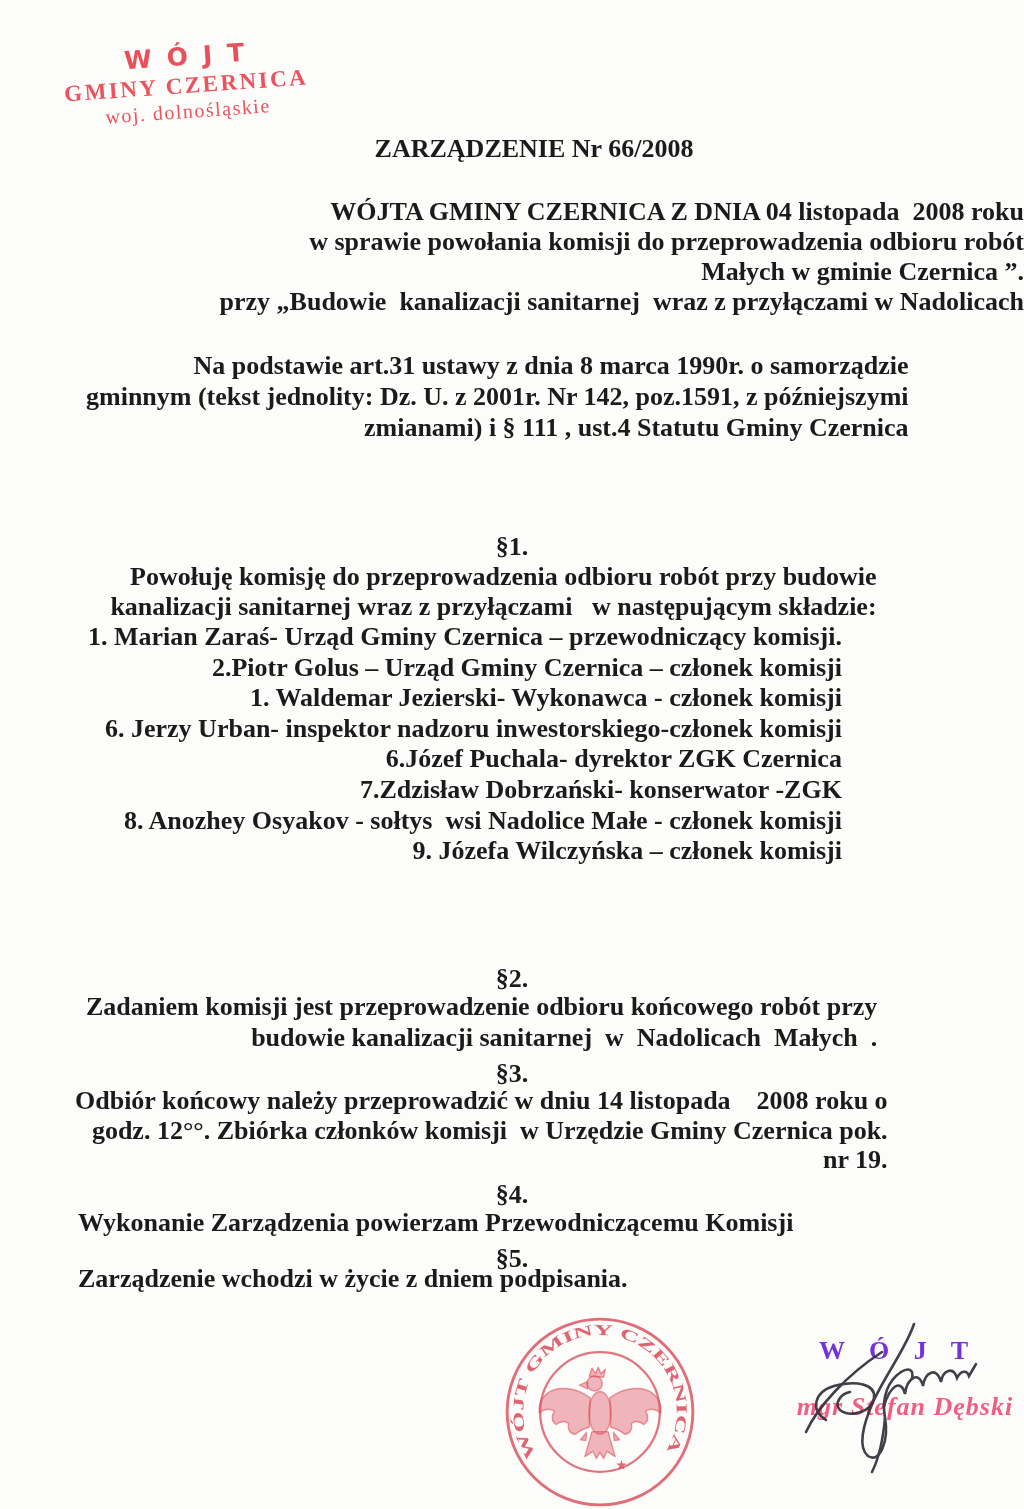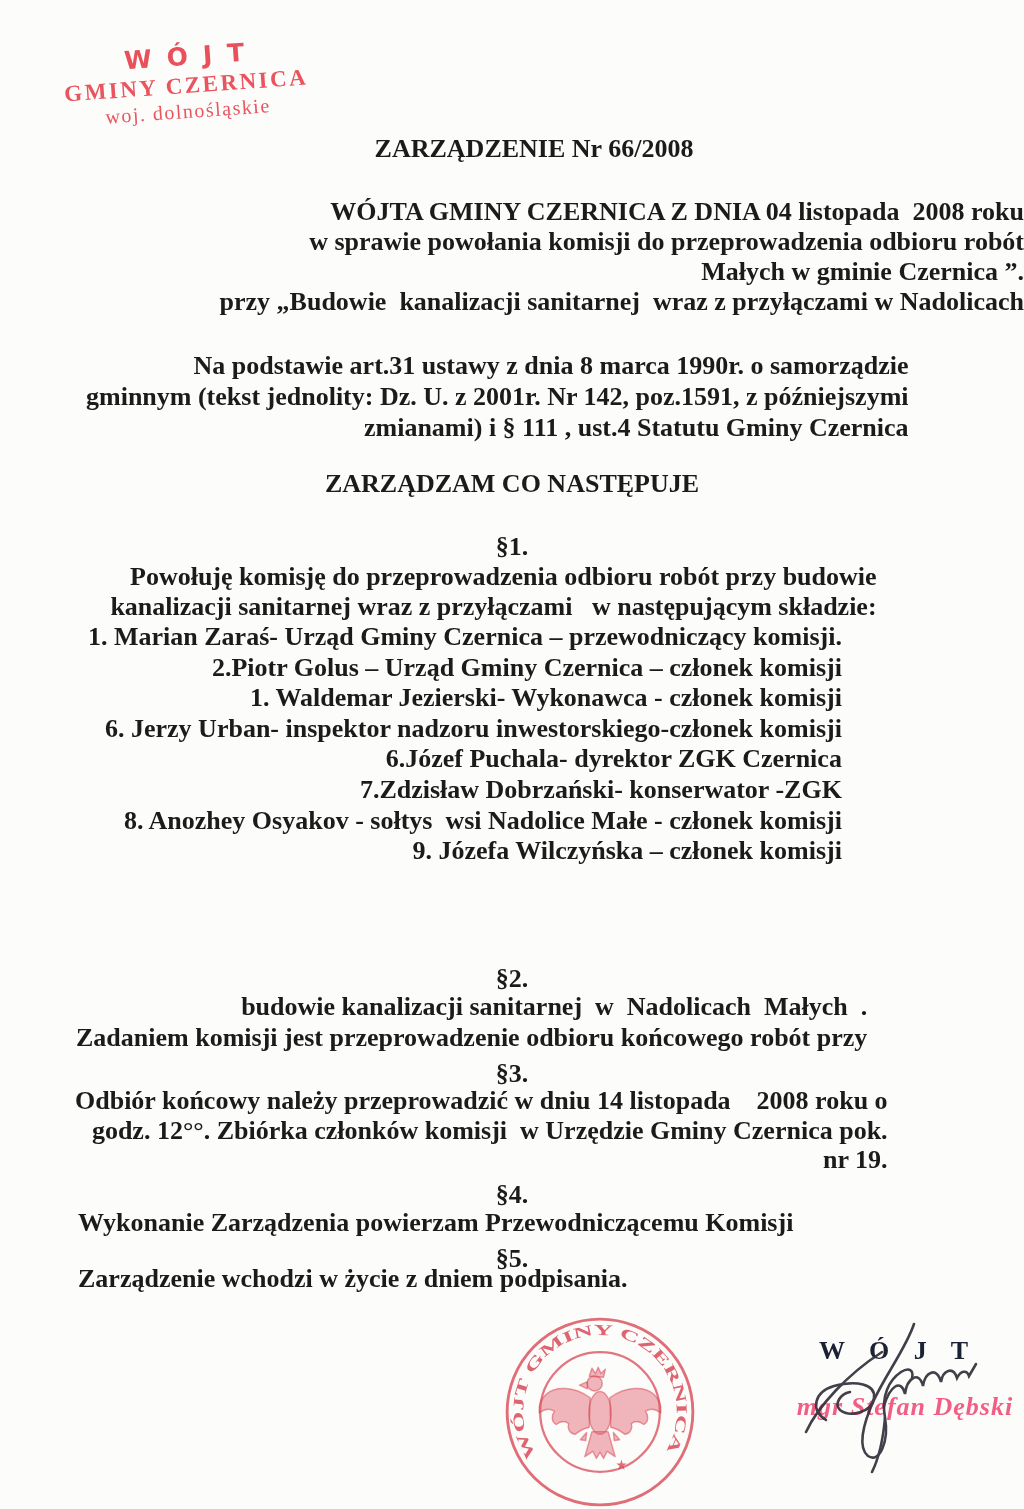--- a/index.html
+++ b/index.html
@@ -44,21 +44,21 @@
   .s4-body    { top:1208px; left:78px; }
   .s5-head    { top:1244px; }
   .s5-body    { top:1264px; left:78px; }
 
   
   .seal { left:488px; top:1312px; width:224px; height:200px; }
 
   
   .sig-title {
     left:818px; top:1336px; width:160px; text-align:center;
-    color:#0f172a; font-size:26px; letter-spacing:9px; white-space:pre; opacity:.95;
+    color:#6d28d9; font-size:26px; letter-spacing:9px; white-space:pre; opacity:.95;
   }
   .sig-name {
     left:790px; top:1392px; width:230px; text-align:center;
     color:#f2557e; font-size:26px; font-style:italic; letter-spacing:1px;
     white-space:pre; opacity:.95;
   }
   .sig-scribble { left:788px; top:1312px; width:224px; height:170px; }
 </style>
 </head>
 <body>
@@ -79,42 +79,41 @@
     <div class="line">Małych w gminie Czernica ”.</div>
     <div class="line">przy „Budowie  kanalizacji sanitarnej  wraz z przyłączami w Nadolicach</div>
   </div>
 
   <div class="abs legal">
     <div class="line">Na podstawie art.31 ustawy z dnia 8 marca 1990r. o samorządzie</div>
     <div class="line">gminnym (tekst jednolity: Dz. U. z 2001r. Nr 142, poz.1591, z późniejszymi</div>
     <div class="line">zmianami) i § 111 , ust.4 Statutu Gminy Czernica</div>
   </div>
 
-  <div class="abs center order-head">ZARZĄDZAM CO NASTĘPUJE</div>
 
   <div class="abs sec-head s1-head">§1.</div>
   <div class="abs s1-body">
     <div class="line">Powołuję komisję do przeprowadzenia odbioru robót przy budowie</div>
     <div class="line">kanalizacji sanitarnej wraz z przyłączami   w następującym składzie:</div>
   </div>
   <div class="abs committee">
     <div class="line">1. Marian Zaraś- Urząd Gminy Czernica – przewodniczący komisji.</div>
     <div class="line">2.Piotr Golus – Urząd Gminy Czernica – członek komisji</div>
     <div class="line">1. Waldemar Jezierski- Wykonawca - członek komisji</div>
     <div class="line">6. Jerzy Urban- inspektor nadzoru inwestorskiego-członek komisji</div>
     <div class="line">6.Józef Puchala- dyrektor ZGK Czernica</div>
     <div class="line">7.Zdzisław Dobrzański- konserwator -ZGK</div>
     <div class="line">8. Anozhey Osyakov - sołtys  wsi Nadolice Małe - członek komisji</div>
     <div class="line">9. Józefa Wilczyńska – członek komisji</div>
   </div>
 
   <div class="abs sec-head s2-head">§2.</div>
   <div class="abs s2-body">
+    <div class="line">Zadaniem komisji jest przeprowadzenie odbioru końcowego robót przy</div>
     <div class="line">budowie kanalizacji sanitarnej  w  Nadolicach  Małych  .</div>
-    <div class="line">Zadaniem komisji jest przeprowadzenie odbioru końcowego robót przy</div>
   </div>
 
   <div class="abs sec-head s3-head">§3.</div>
   <div class="abs s3-body">
     <div class="line">Odbiór końcowy należy przeprowadzić w dniu 14 listopada    2008 roku o</div>
     <div class="line">godz. 12°°. Zbiórka członków komisji  w Urzędzie Gminy Czernica pok.</div>
     <div class="line">nr 19.</div>
   </div>
 
   <div class="abs sec-head s4-head">§4.</div>

